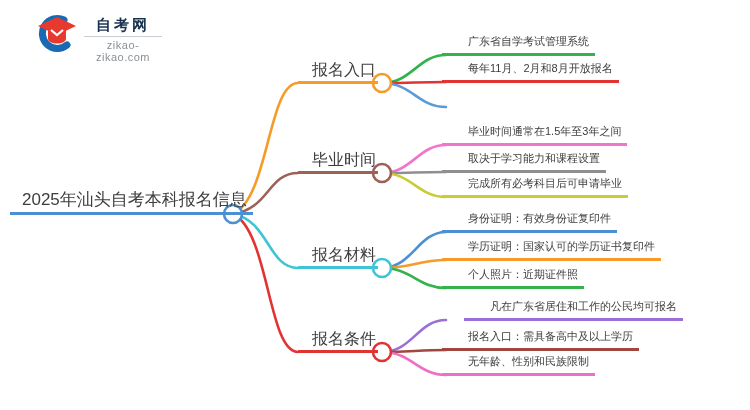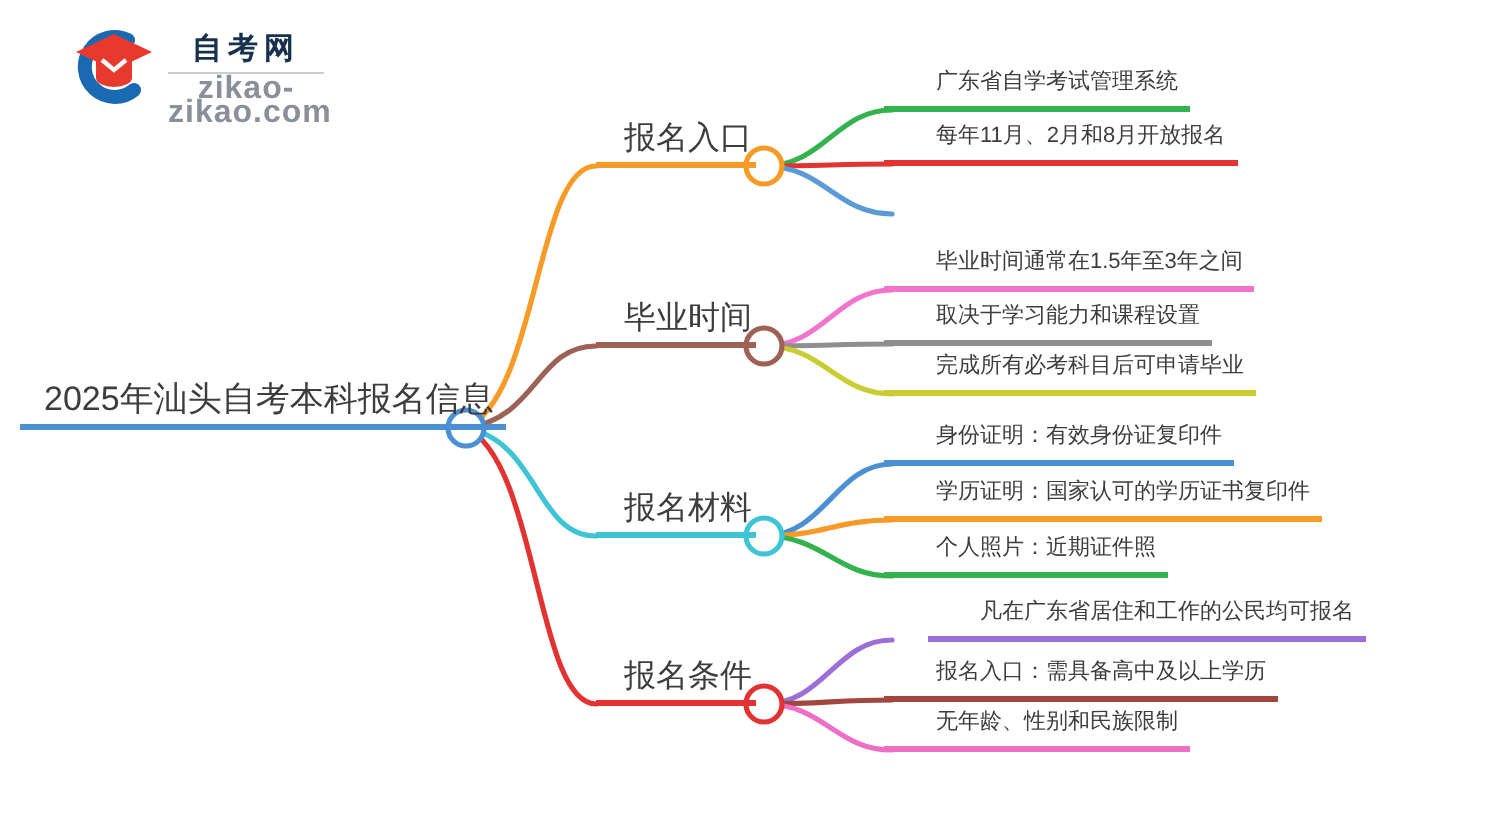--- a/index.html
+++ b/index.html
@@ -7,21 +7,21 @@
     position:relative;width:750px;height:410px;background:#ffffff;overflow:hidden;
     font-family:"Liberation Sans","DejaVu Sans",sans-serif;color:#3d3d3d;padding-left:40px;
   }
   #map-svg{position:absolute;left:0;top:0;width:750px;height:410px;}
   
   .logo{position:absolute;left:34px;top:13px;width:130px;height:44px;cursor:pointer;}
   .logo-icon{position:absolute;left:0;top:1px;width:44px;height:42px;}
   .logo-text{position:absolute;left:50px;top:3px;width:78px;text-align:center;}
   .site-name{font-size:15px;font-weight:bold;color:#17304d;letter-spacing:3px;line-height:18px;}
   .logo-rule{height:1px;background:#c9ced4;margin:2px 0 2px 0;}
-  .site-url{font-size:16px;color:#8a9099;letter-spacing:.5px;line-height:12px;font-weight:bold;}
+  .site-url{font-size:11px;color:#8a9099;letter-spacing:.5px;line-height:12px;}
   
   .center-title{
     position:absolute;left:10px;top:189px;line-height:21px;font-size:17px;
     padding:0 6px 2px 12px;border-bottom:3px solid #4a90d2;white-space:nowrap;
   }
   .branch-label{
     position:absolute;line-height:21px;font-size:16px;white-space:nowrap;
     padding:0 2px 1px 14px;border-bottom-style:solid;border-bottom-width:3px;
   }
   .leaf{

